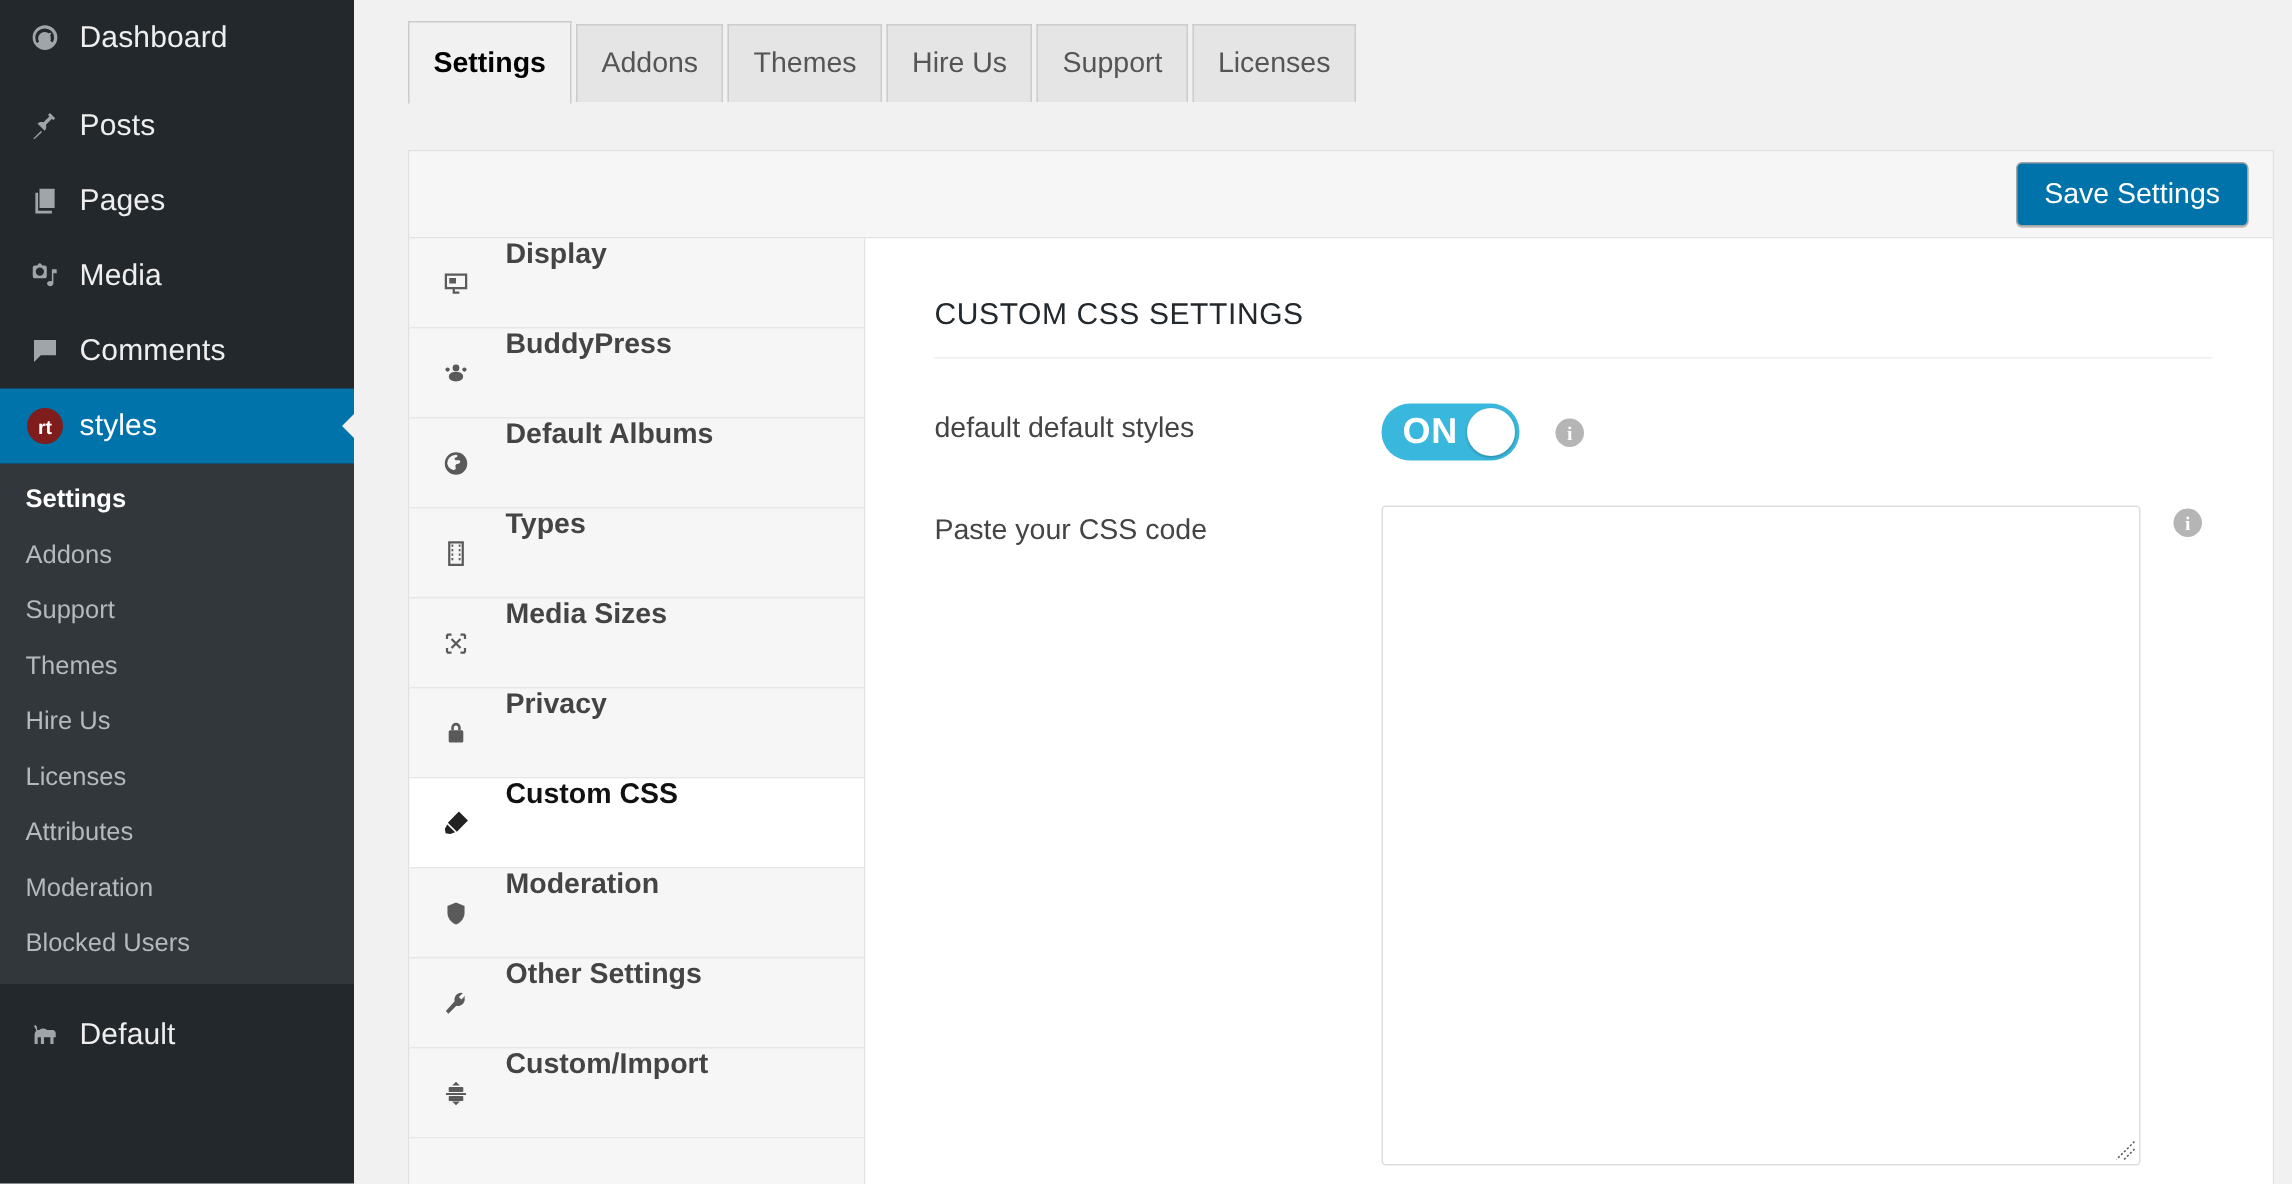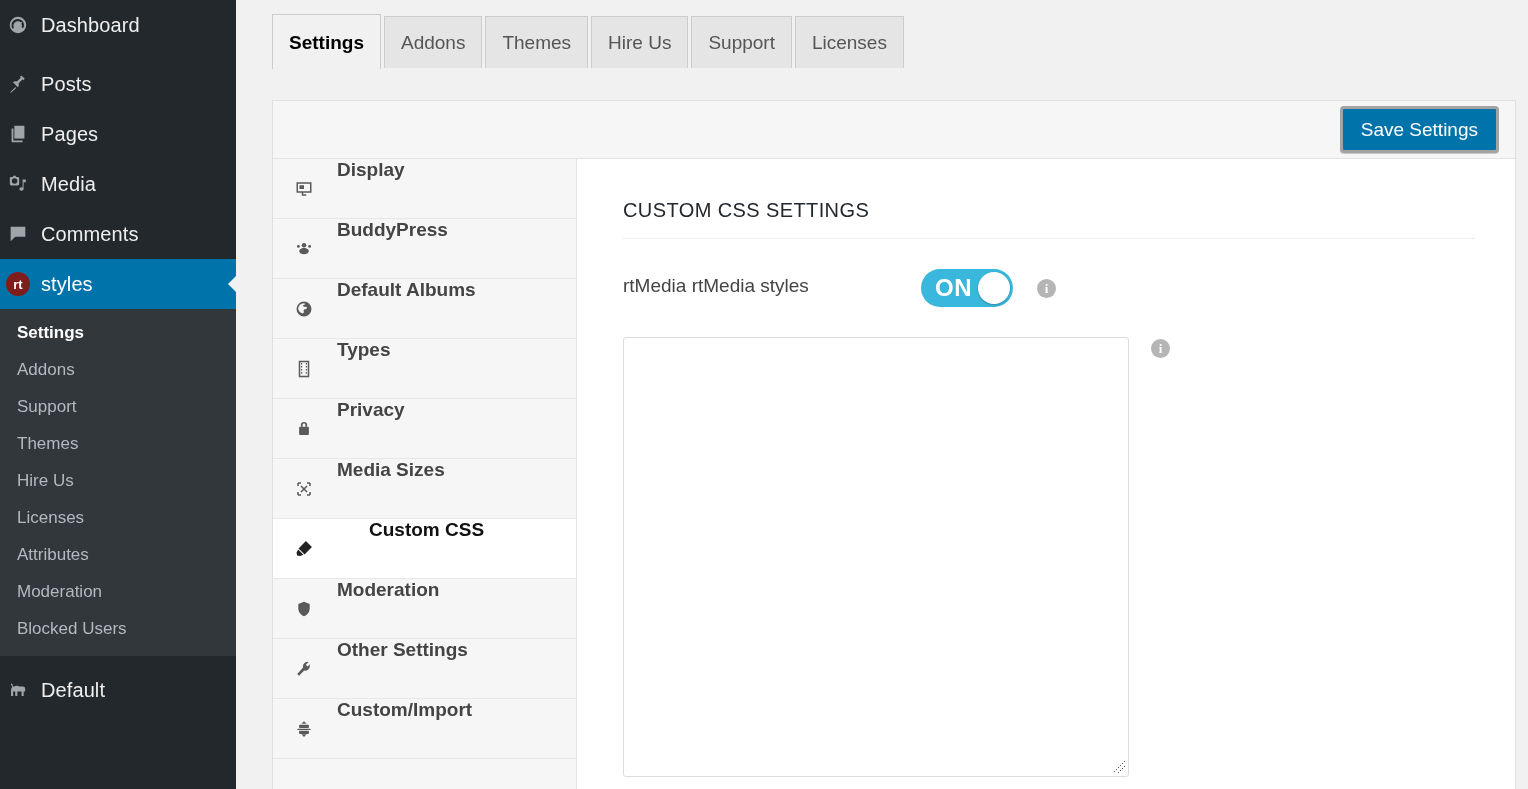--- a/index.html
+++ b/index.html
@@ -15,20 +15,21 @@
   #admin-sidebar {
     position: absolute; left: 0; top: 0;
     width: 236px; height: 789px;
     background: #23282d;
     overflow: hidden;
   }
   .am-item {
     position: relative;
     display: flex; align-items: center;
     height: 50px;
+    padding-left: 12px;
     color: #eee;
     font-size: 20px;
     cursor: pointer;
   }
   .am-item .am-ico {
     width: 36px; flex: 0 0 36px;
     display: flex; align-items: center; justify-content: center;
     color: #a0a5aa;
   }
   .am-item .am-ico svg { display: block; }
@@ -112,21 +113,21 @@
   }
   #panel-header {
     height: 58px;
     background: #f6f6f6;
     border-bottom: 1px solid #e3e3e3;
     display: flex; align-items: center; justify-content: flex-end;
     padding-right: 16px;
   }
   #save-settings-button {
     background: #0073aa;
-    border: 3px solid #a3a3a3;
+    border: 1px solid #a3a3a3;
     border-radius: 4px;
     color: #fff;
     font-size: 19px;
     padding: 10px 18px;
     cursor: pointer;
     line-height: 1.15;
     box-shadow: 0 1px 0 rgba(0,0,0,.18);
     font-family: "Liberation Sans", sans-serif;
   }
 
@@ -146,21 +147,21 @@
     font-size: 19px;
     color: #444;
     font-weight: bold;
     cursor: pointer;
   }
   .snav-item .snav-ico {
     width: 42px; flex: 0 0 42px;
     display: flex; align-items: center;
     color: #5a5a5a;
   }
-  .snav-item.active { background: #fff; color: #111; gap: 32px; }
+  .snav-item.active { background: #fff; color: #111; }
   .snav-item.active .snav-ico { color: #222; }
   .snav-item .snav-label { white-space: nowrap; }
   .snav-tail { height: 60px; background: #f6f6f6; }
 
   
   #settings-content {
     flex: 1 1 auto;
     background: #fff;
     padding: 40px 0 0 46px;
     position: relative;
@@ -387,36 +388,36 @@
           <svg width="18" height="18" viewBox="0 0 24 24" fill="currentColor">
             <path d="M6 2h12v20H6z" fill="none" stroke="currentColor" stroke-width="2"></path>
             <path d="M8 4h1.6v2H8zm0 4h1.6v2H8zm0 4h1.6v2H8zm0 4h1.6v2H8zm6.4-12H16v2h-1.6zm0 4H16v2h-1.6zm0 4H16v2h-1.6zm0 4H16v2h-1.6z"></path>
           </svg>
         </span>
         <span class="snav-label">Types</span>
       </div>
 
       <div class="snav-item">
         <span class="snav-ico">
-          <svg width="18" height="18" viewBox="0 0 24 24" fill="currentColor">
-            <path d="M12 2.5a4.2 4.2 0 00-4.2 4.2V9h2.3V6.7a1.9 1.9 0 013.8 0V9h2.3V6.7A4.2 4.2 0 0012 2.5z"></path>
-            <rect x="5.5" y="9" width="13" height="11" rx="1.4"></rect>
-          </svg>
-        </span>
-        <span class="snav-label">Privacy</span>
-      </div>
-
-      <div class="snav-item">
-        <span class="snav-ico">
           <svg width="18" height="18" viewBox="0 0 24 24" fill="none" stroke="currentColor" stroke-width="2">
             <path d="M4 4h4M4 4v4M20 4h-4M20 4v4M4 20h4M4 20v-4M20 20h-4M20 20v-4"></path>
             <path d="M8 8l8 8M16 8l-8 8"></path>
           </svg>
         </span>
         <span class="snav-label">Media Sizes</span>
+      </div>
+
+      <div class="snav-item">
+        <span class="snav-ico">
+          <svg width="18" height="18" viewBox="0 0 24 24" fill="currentColor">
+            <path d="M12 2.5a4.2 4.2 0 00-4.2 4.2V9h2.3V6.7a1.9 1.9 0 013.8 0V9h2.3V6.7A4.2 4.2 0 0012 2.5z"></path>
+            <rect x="5.5" y="9" width="13" height="11" rx="1.4"></rect>
+          </svg>
+        </span>
+        <span class="snav-label">Privacy</span>
       </div>
 
       <div class="snav-item active">
         <span class="snav-ico">
           <svg width="19" height="19" viewBox="0 0 24 24" fill="currentColor">
             <path d="M13.8 2.6l7.6 7.6-9.3 9.3-7.6-7.6zM4 13.4l6.6 6.6-4.1 1.5-3.9-.6-.6-3.9z"></path>
           </svg>
         </span>
         <span class="snav-label">Custom CSS</span>
       </div>
@@ -453,31 +454,32 @@
       </div>
 
       <div class="snav-tail"></div>
     </div>
 
     <div id="settings-content">
 
       <div id="section-title">Custom CSS Settings</div>
 
       <div class="field-row">
-        <div class="field-label">rtMedia rtMedia styles</div>
+        <div class="field-label">default default styles</div>
         <div class="toggle">
           <span class="toggle-text">ON</span>
           <span class="knob"></span>
         </div>
         <div class="info-slot">
           <span class="info-icon">i</span>
         </div>
       </div>
 
       <div class="field-row">
+        <div class="field-label">Paste your CSS code</div>
         <div class="ta-wrap">
           <textarea id="css-textarea" placeholder="" style=""></textarea>
           <svg class="ta-grip" viewBox="0 0 14 14">
             <g stroke="#555" stroke-width="1" stroke-dasharray="1.4 1.4">
               <line x1="13" y1="1" x2="1" y2="13"></line>
               <line x1="13" y1="6" x2="6" y2="13"></line>
             </g>
           </svg>
         </div>
         <div class="info-slot-ta">

